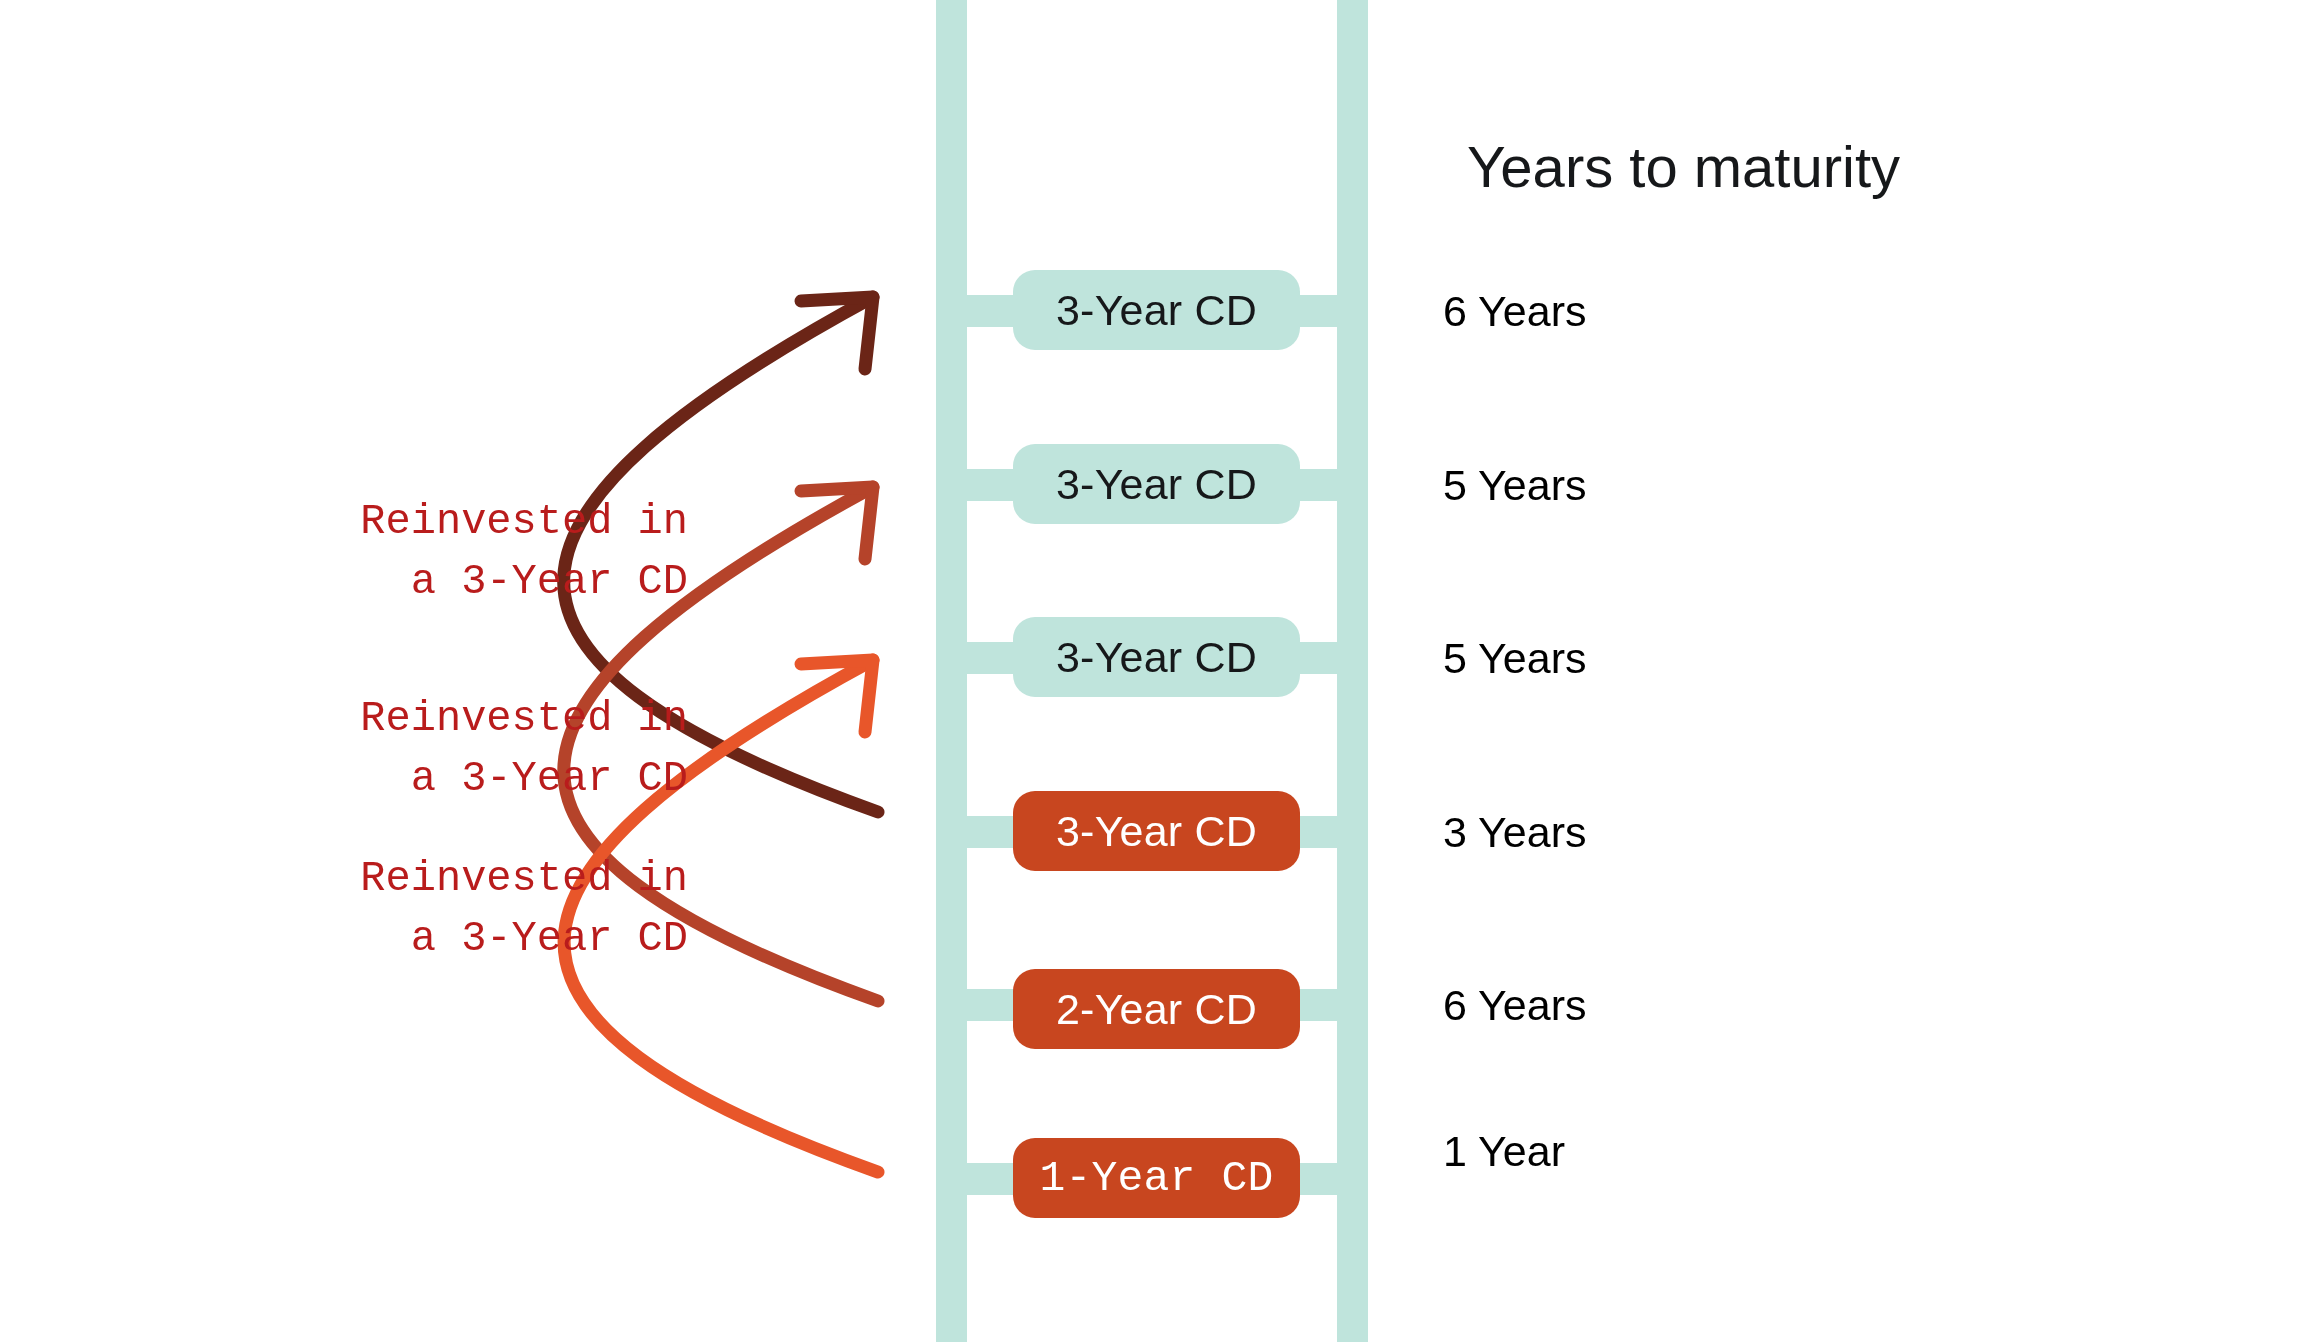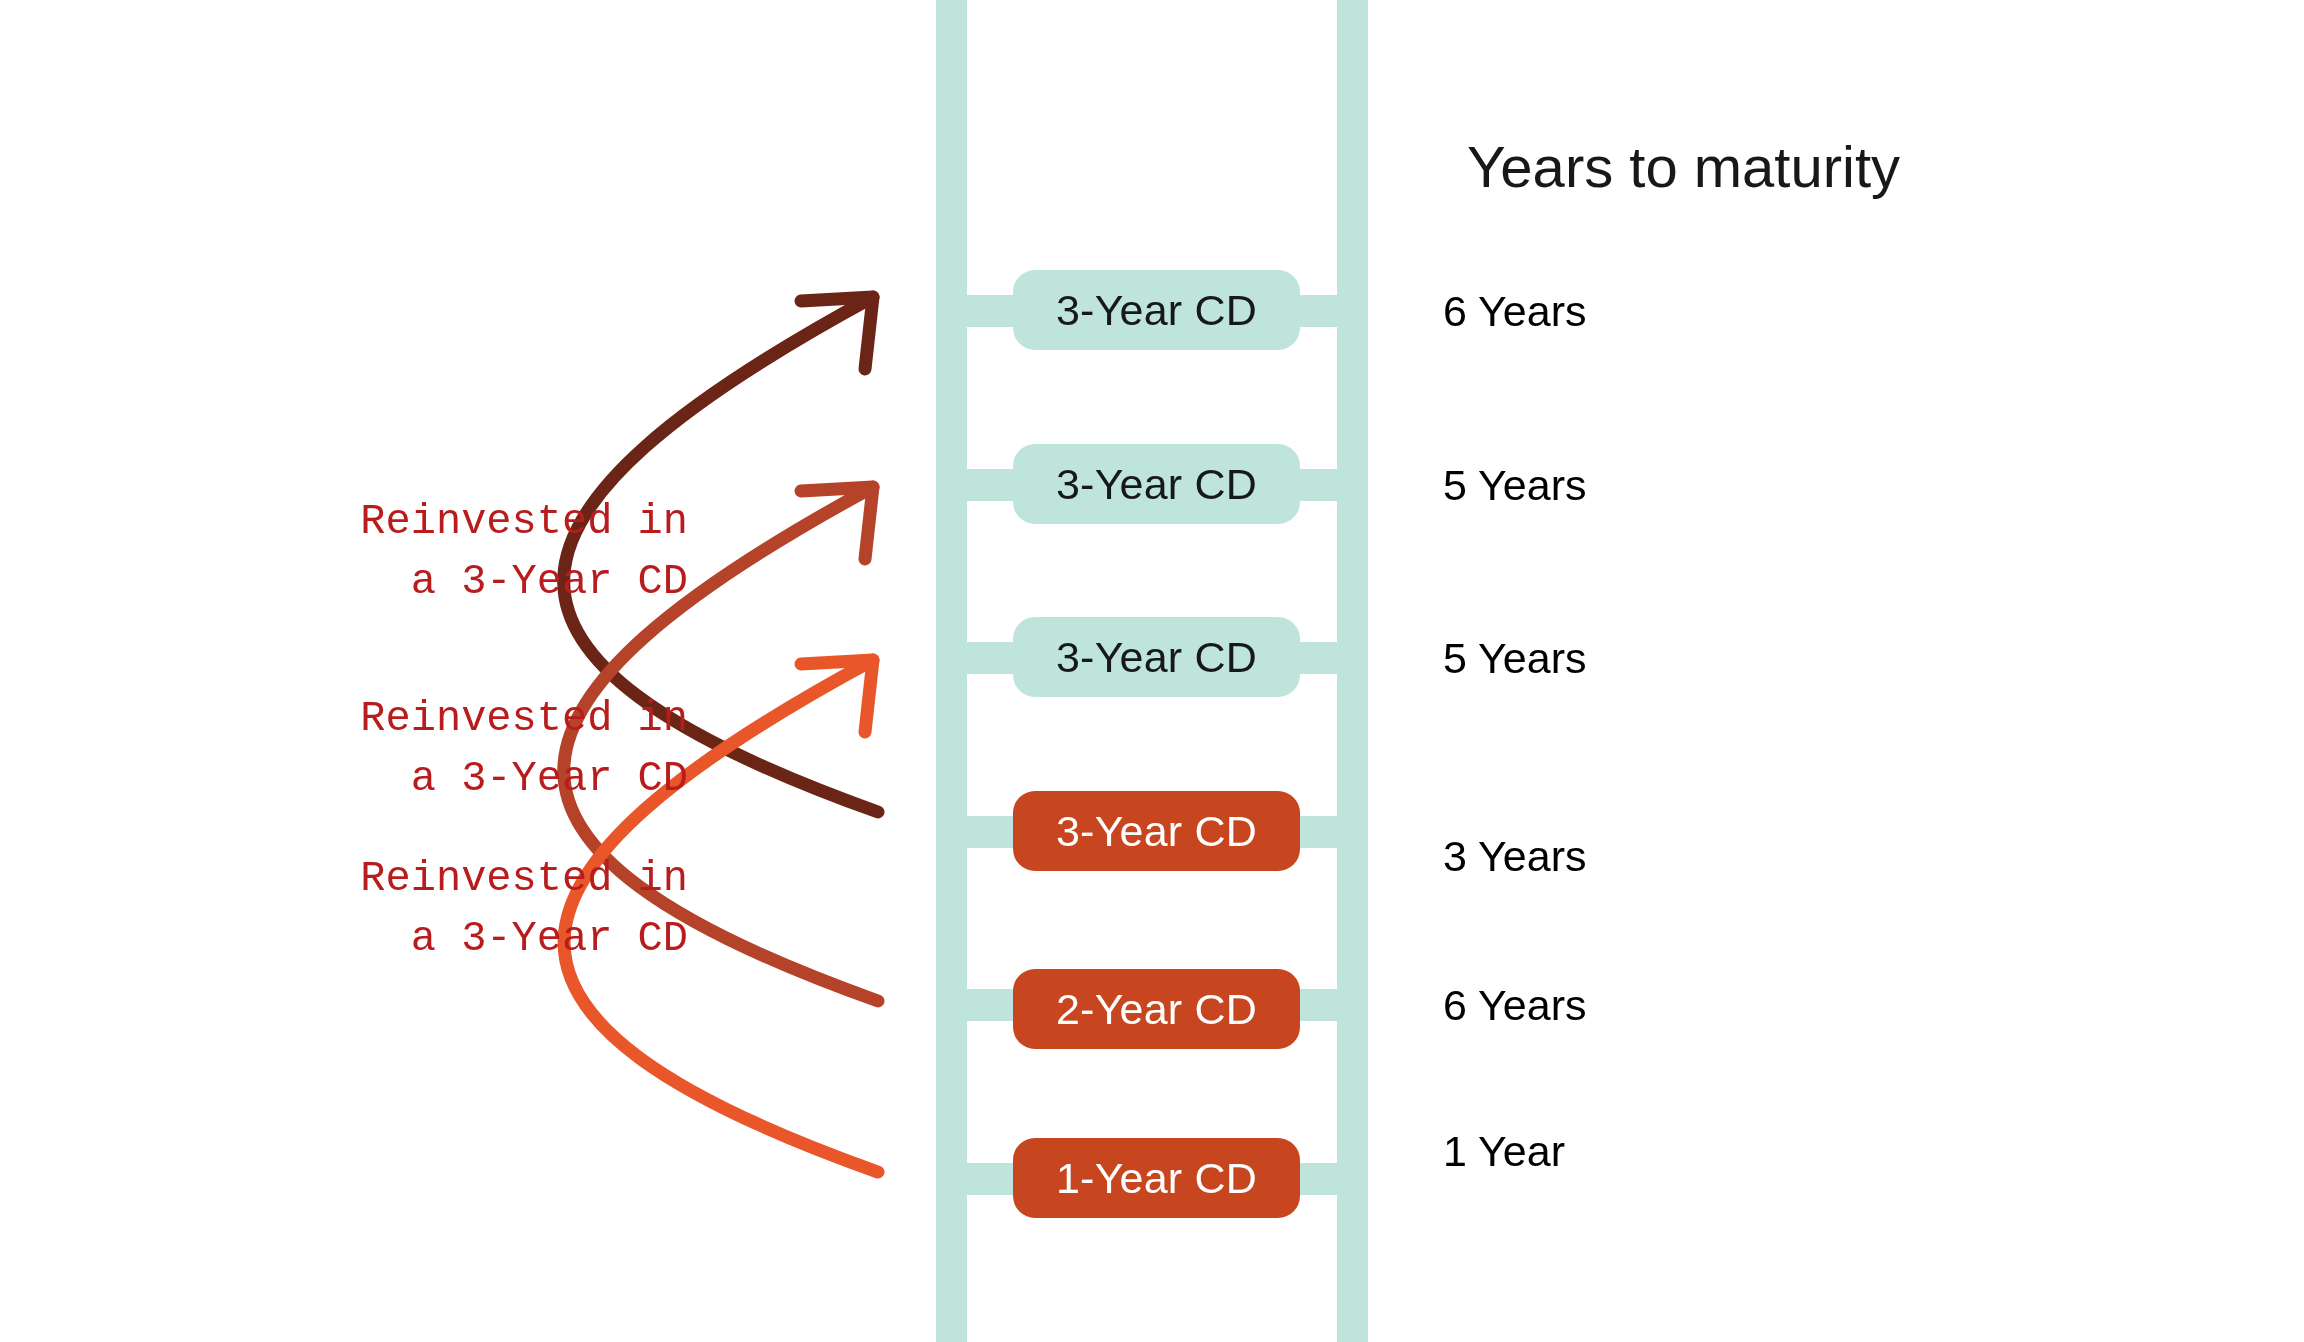--- a/index.html
+++ b/index.html
@@ -145,32 +145,32 @@
       </div>
       <div class="cd-pill teal" style="top: 617px;">
         <span>3-Year CD</span>
       </div>
       <div class="cd-pill orange" style="top: 791px;">
         <span>3-Year CD</span>
       </div>
       <div class="cd-pill orange" style="top: 969px;">
         <span>2-Year CD</span>
       </div>
-      <div class="cd-pill orange" style="top: 1138px;">
+      <div class="cd-pill orange" style="top: 1138px; font-family: Liberation Mono, monospace;">
         <span>1-Year CD</span>
       </div>
     </div>
 
   <div id="years-title">Years to maturity</div>
 
   <div id="year-labels">
       <div class="year-label" style="top: 311px;">6 Years</div>
       <div class="year-label" style="top: 485px;">5 Years</div>
       <div class="year-label" style="top: 658px;">5 Years</div>
-      <div class="year-label" style="top: 832px; margin-top: 24px;">3 Years</div>
+      <div class="year-label" style="top: 832px;">3 Years</div>
       <div class="year-label" style="top: 1005px;">6 Years</div>
       <div class="year-label" style="top: 1151px;">1 Year</div>
     </div>
 
   <div id="annotations-group">
       <div class="annotation" style="top: 493px;">
         <div>Reinvested in</div>
         <div>a 3-Year CD</div>
       </div>
       <div class="annotation" style="top: 690px;">

